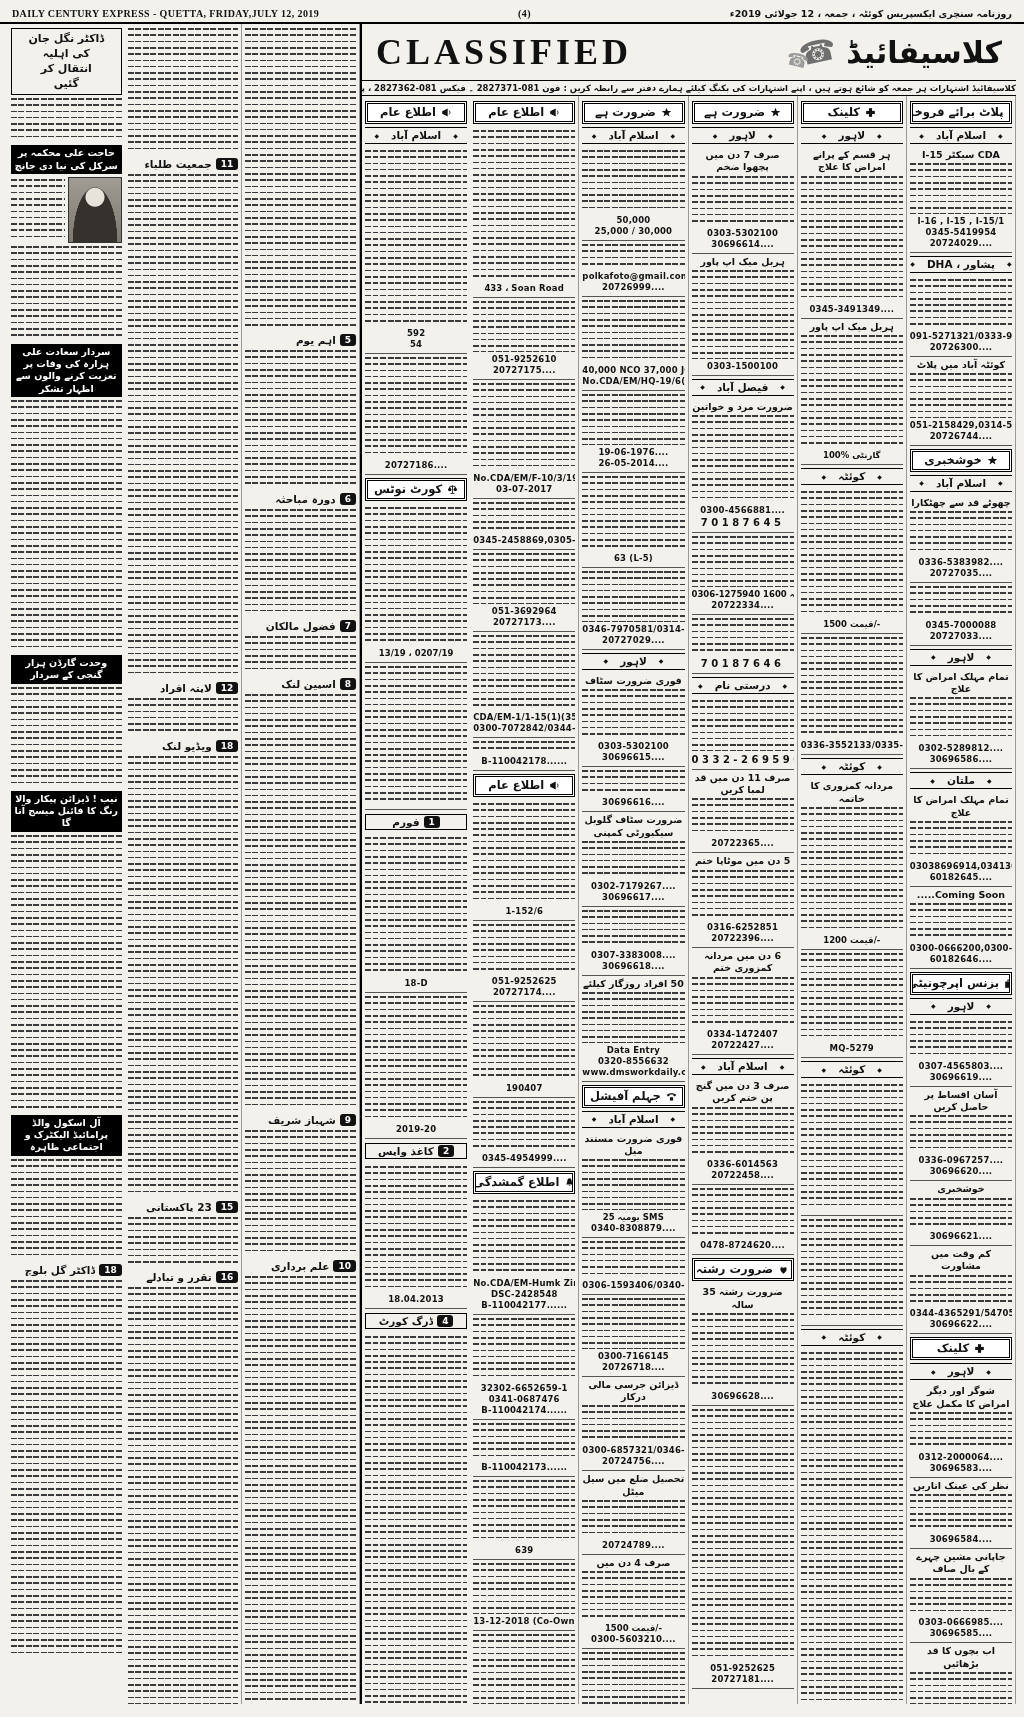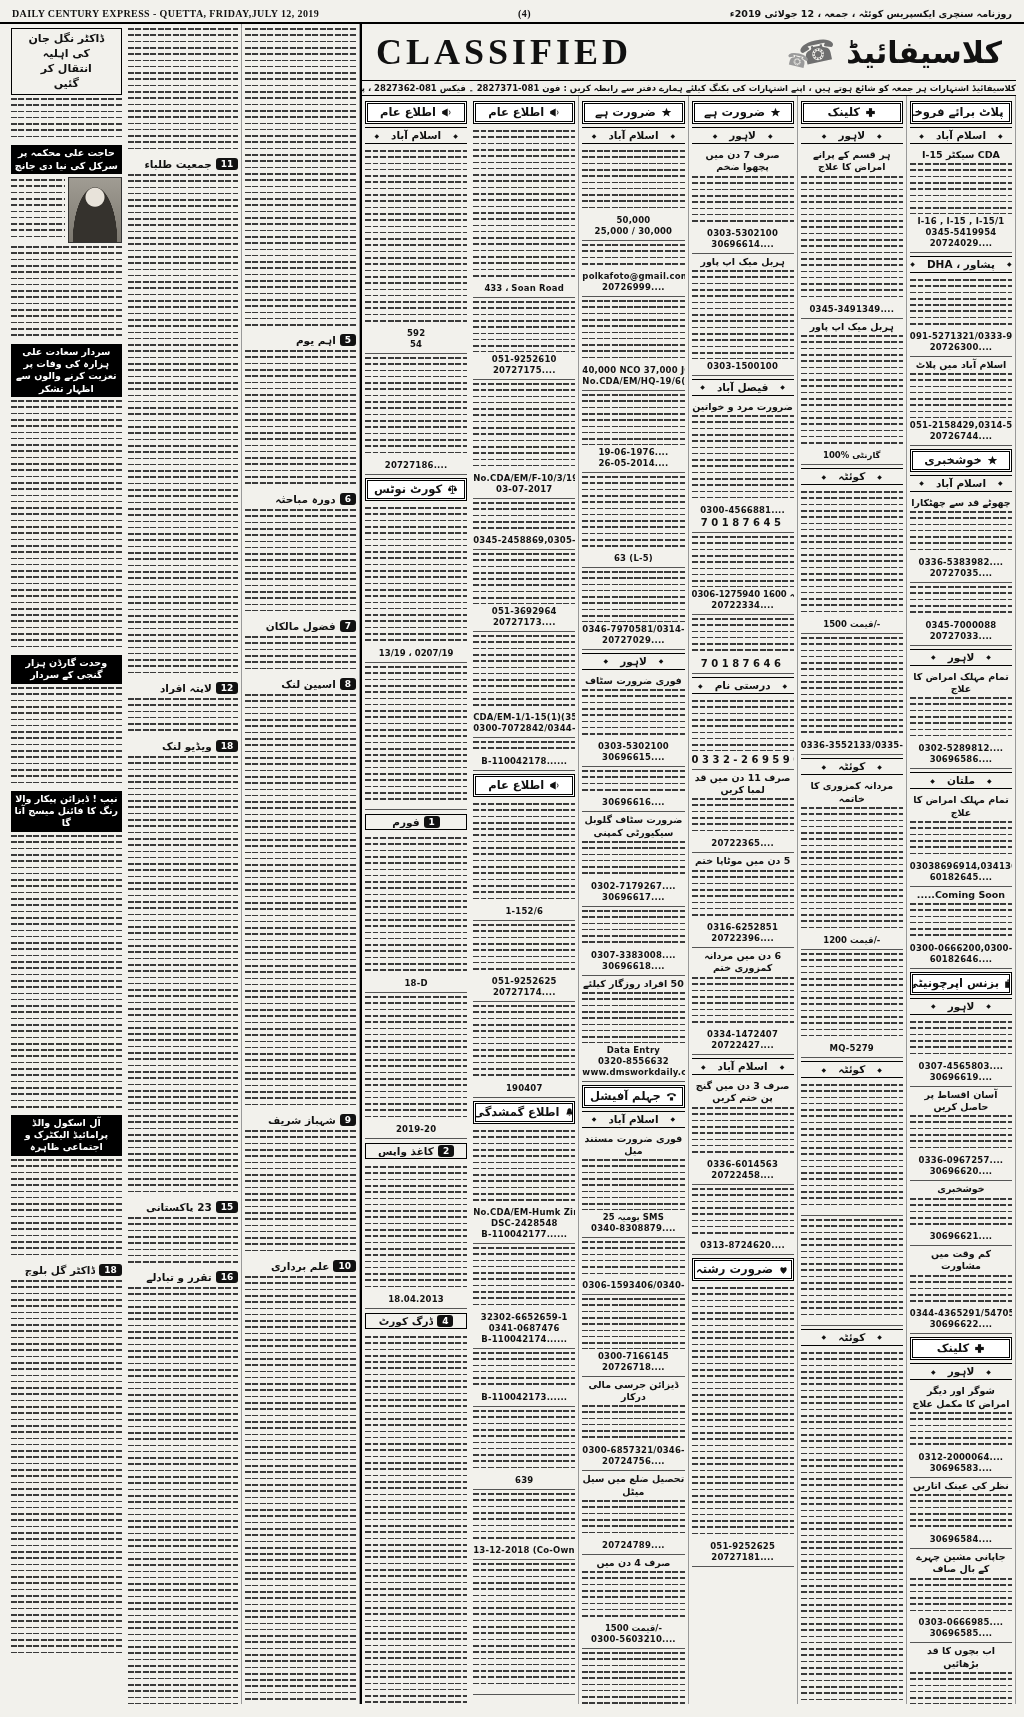--- a/index.html
+++ b/index.html
@@ -317,20 +317,24 @@
           </div>
           <div class="ad">
             <div class="skel" style="height: 50.4px;"></div>
             <div class="num">051-9252625</div>
             <div class="num">20727174....</div>
           </div>
           <div class="ad">
             <div class="skel" style="height: 75.6px;"></div>
             <div class="num">190407</div>
           </div>
+          <div class="ad">
+            <div class="skel" style="height: 50.4px;"></div>
+            <div class="num">0345-4954999....</div>
+          </div>
           <div class="sec">
             <span class="icn">
               <svg width="11" height="11" viewBox="0 0 14 14" xmlns="http://www.w3.org/2000/svg">
                 <path d="M7 1.5 C4.8 1.5 4.2 3.5 4.2 5.5 L3 9.5 H11 L9.8 5.5 C9.8 3.5 9.2 1.5 7 1.5 Z" fill="#111"></path>
                 <path d="M5.8 10.5 A1.3 1.3 0 0 0 8.2 10.5 Z" fill="#111"></path>
               </svg>
             </span>
             <span>اطلاع گمشدگی</span>
           </div>
           <div class="ad">
@@ -563,29 +567,34 @@
             <span class="orn">◆</span>
           </div>
           <div class="ad">
             <div class="adtitle">صرف 3 دن میں گنج پن ختم کریں</div>
             <div class="skel" style="height: 50.4px;"></div>
             <div class="num">0336-6014563</div>
             <div class="num">20722458....</div>
           </div>
           <div class="ad">
             <div class="skel" style="height: 50.4px;"></div>
-            <div class="num">0313-8724620....</div>
+            <div class="num">0478-8724620....</div>
           </div>
           <div class="sec">
             <span class="icn">
               <svg width="11" height="11" viewBox="0 0 14 14" xmlns="http://www.w3.org/2000/svg">
                 <path d="M7 12.5 C0.5 7.5 3 1.8 7 5.2 C11 1.8 13.5 7.5 7 12.5 Z" fill="#111"></path>
               </svg>
             </span>
             <span>ضرورت رشتہ</span>
+          </div>
+          <div class="ad">
+            <div class="adtitle">ضرورت رشتہ 35 سالہ</div>
+            <div class="skel" style="height: 75.6px;"></div>
+            <div class="num">30696628....</div>
           </div>
           <div class="ad">
             <div class="skel" style="height: 252px;"></div>
             <div class="num">051-9252625</div>
             <div class="num">20727181....</div>
           </div>
         </div>
         <div class="ccol">
           <div class="sec">
             <span class="icn">
@@ -683,21 +692,21 @@
             <span class="orn">◆</span>
             <span>پشاور ، DHA</span>
             <span class="orn">◆</span>
           </div>
           <div class="ad">
             <div class="skel" style="height: 50.4px;"></div>
             <div class="num">091-5271321/0333-9111001</div>
             <div class="num">20726300....</div>
           </div>
           <div class="ad">
-            <div class="adtitle">اسلام آباد میں پلاٹ</div>
+            <div class="adtitle">کوئٹہ آباد میں پلاٹ</div>
             <div class="skel" style="height: 44.1px;"></div>
             <div class="num">051-2158429,0314-5578815</div>
             <div class="num">20726744....</div>
           </div>
           <div class="sec">
             <span class="icn">
               <svg width="11" height="11" viewBox="0 0 14 14" xmlns="http://www.w3.org/2000/svg">
                 <path d="M7 1 L8.6 5 L13 5.2 L9.6 7.9 L10.8 12.2 L7 9.7 L3.2 12.2 L4.4 7.9 L1 5.2 L5.4 5 Z" fill="#111"></path>
               </svg>
             </span>

